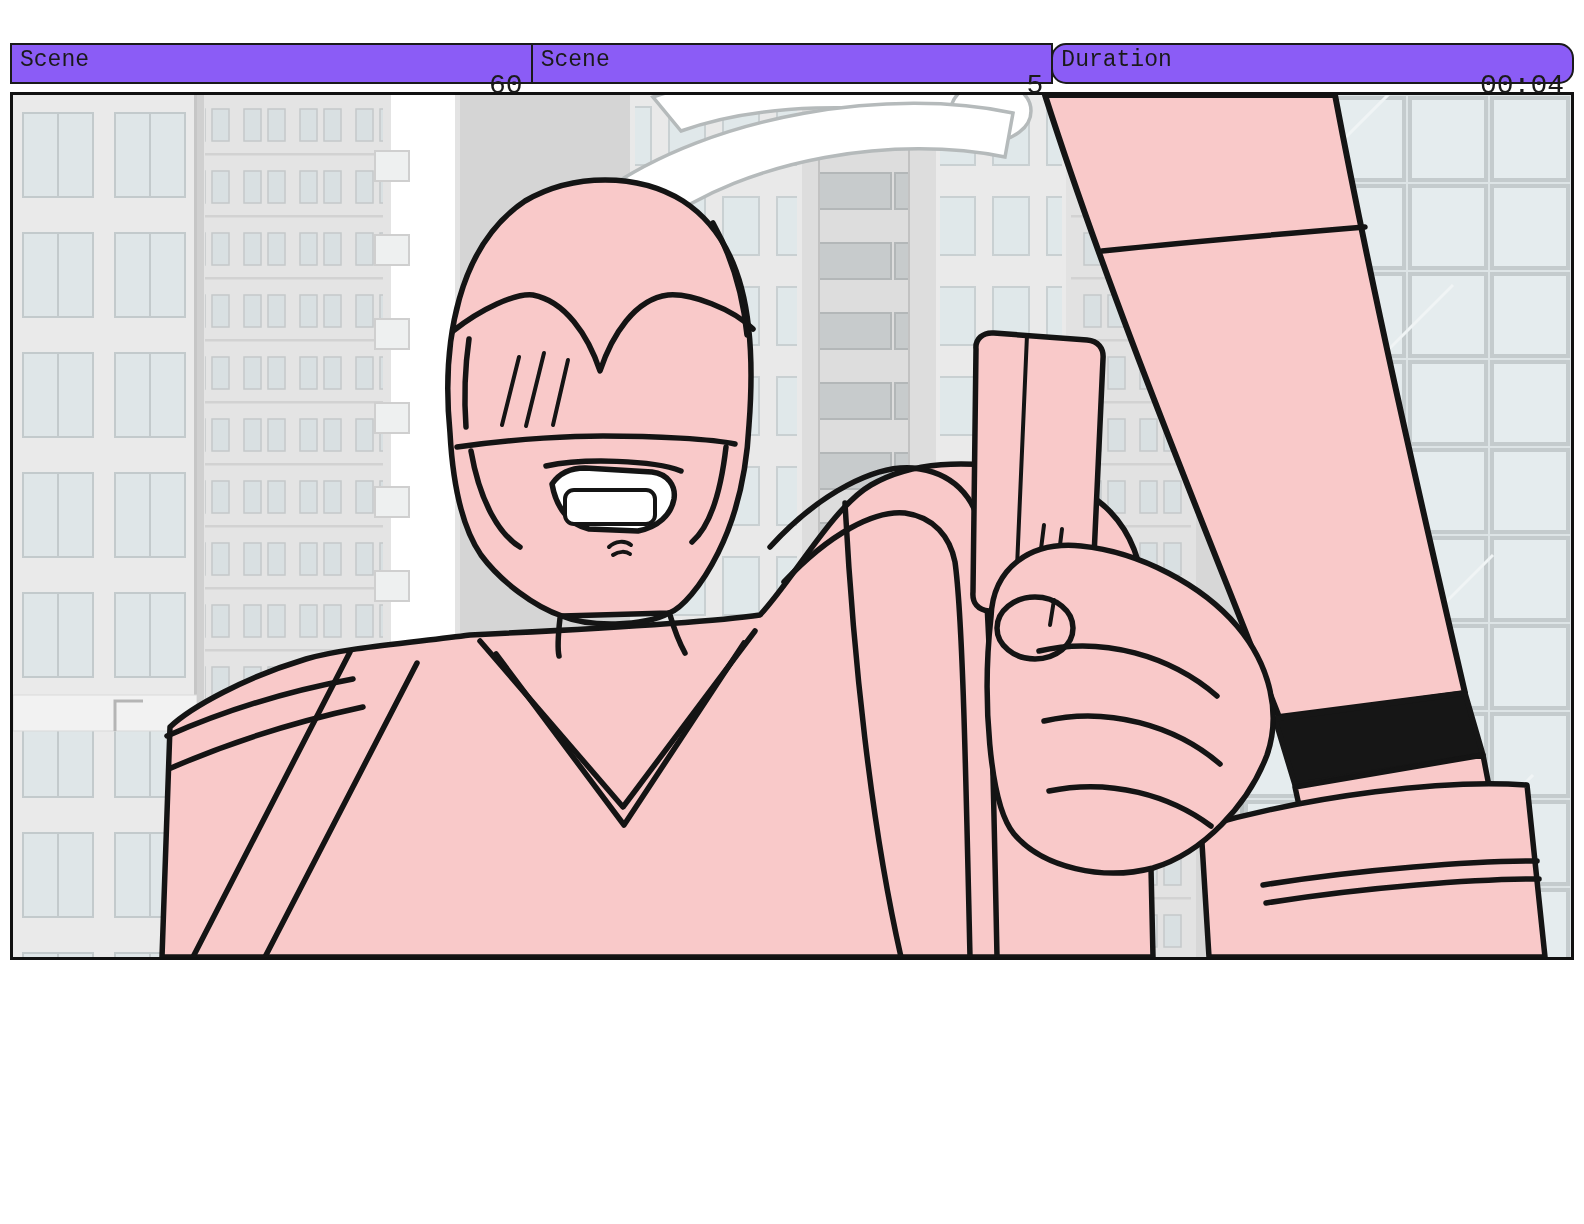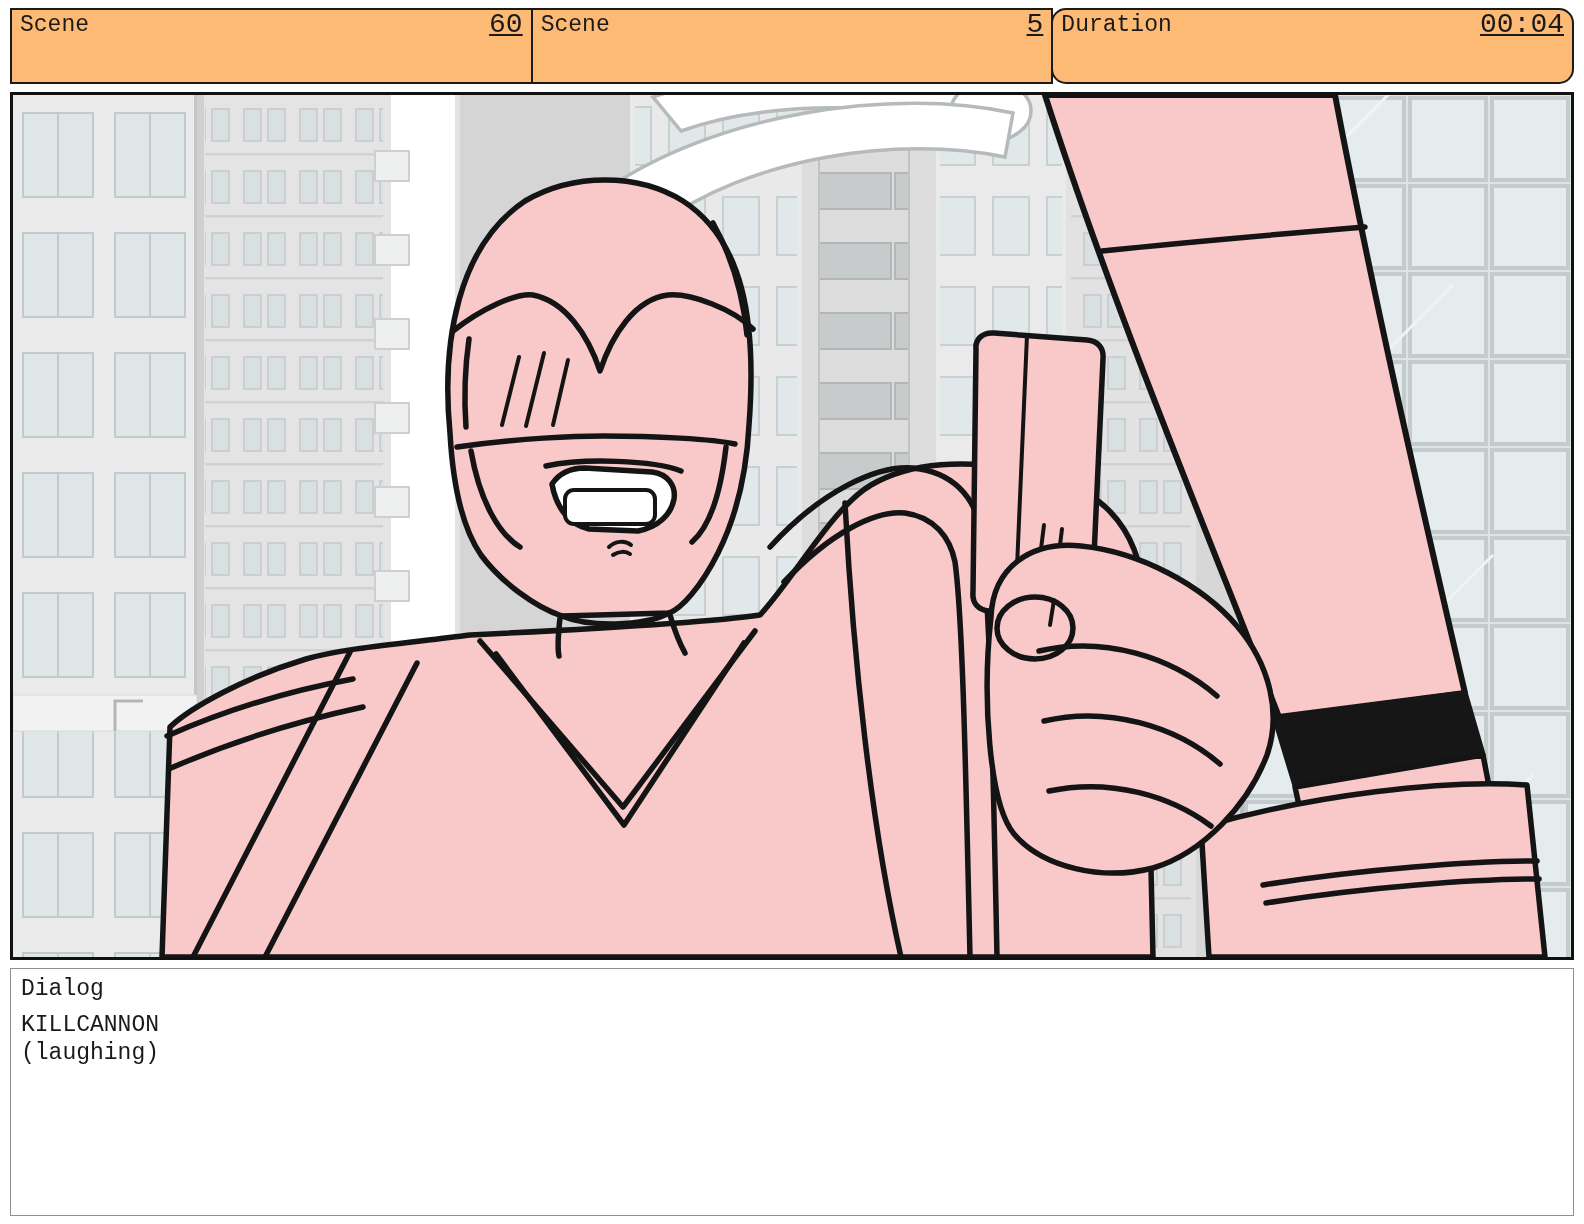--- a/index.html
+++ b/index.html
@@ -5,22 +5,22 @@
   html,body { margin:0; padding:0; background:#ffffff; }
   .sheet {
     width:1584px; height:1224px; box-sizing:border-box;
     padding:8px 10px;
     font-family:"Liberation Mono","DejaVu Sans Mono",monospace;
     color:#1a1a1a; background:#ffffff;
   }
   .header { display:flex; height:76px; }
   .cell {
     flex:1 1 0; border:2px solid #1a1a1a; margin-right:-2px;
-    display:flex; flex-direction:row; justify-content:space-between;
-    padding:2px 8px 4px 8px; box-sizing:border-box; background:#fdba74;
+    display:flex; flex-direction:column; justify-content:space-between;
+    padding:2px 8px 4px 8px; box-sizing:border-box; background:#8b5cf6;margin-top:35px;
   }
   .cell:last-child { margin-right:0;border-radius:15px; }
   .cell .label { font-size:23px; line-height:26px; }
   .cell .value { font-size:28px; line-height:26px; text-align:right;text-decoration:underline; }
   .panel {
     margin-top:8px; width:1564px; height:868px; box-sizing:border-box;
     border:3px solid #111111; background:#ffffff; overflow:hidden;
   }
   .panel svg { display:block; width:1558px; height:862px; }
   .dialog {
@@ -211,19 +211,14 @@
             <path d="M 1026,556 C 1090,541 1158,561 1204,601"></path>
             <path d="M 1031,626 C 1095,611 1163,631 1207,669"></path>
             <path d="M 1036,696 C 1098,683 1158,701 1198,731"></path>
             <path d="M 1041,505 L 1037,530" stroke-width="4"></path>
           </g>
         </g>
       </g>
     </svg>
   </div>
 
-  <div class="dialog">
-    <div class="label">Dialog</div>
-    <div class="line">KILLCANNON</div>
-    <div class="line">(laughing)</div>
-  </div>
 
 </div>
 
 </body></html>

